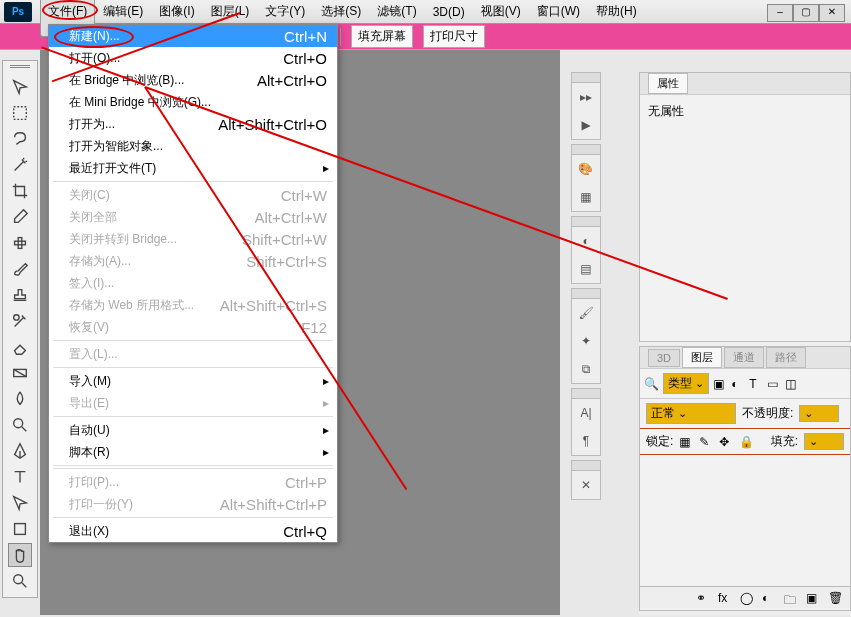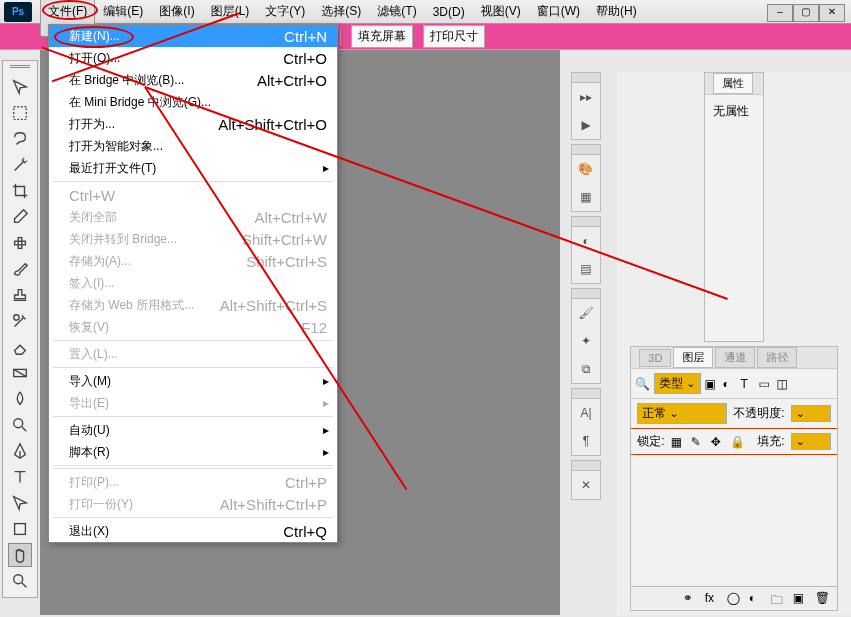--- a/index.html
+++ b/index.html
@@ -28,21 +28,21 @@
 
 .canvas-area { position: absolute; left: 40px; top: 50px; width: 520px; height: 565px; background: #888; }
 
 
 .dock-col { position: absolute; right: 250px; top: 72px; width: 30px; display: flex; flex-direction: column; gap: 4px; }
 .dock-group { background: #eee; border: 1px solid #bbb; display: flex; flex-direction: column; }
 .dock-icon { width: 28px; height: 28px; display: flex; align-items: center; justify-content: center; color: #555; }
 .dock-handle { height: 10px; background: #ddd; border-bottom: 1px solid #bbb; }
 
 
-.right-panels { position: absolute; right: 0; top: 72px; width: 234px; height: 543px; background: #eee; display: flex; flex-direction: column; align-items: center; }
+.right-panels { position: absolute; right: 0; top: 72px; width: 212px; height: 543px; background: #eee; display: flex; flex-direction: column; }
 .panel { border: 1px solid #bbb; background: #f2f2f2; margin-bottom: 4px; }
 .panel-header { height: 22px; background: #e4e4e4; display: flex; align-items: center; padding: 0 8px; border-bottom: 1px solid #ccc; }
 .panel-tab { padding: 2px 8px; border: 1px solid #bbb; background: #f8f8f8; font-size: 11px; margin-right: 2px; }
 .panel-tab.inactive { background: #ddd; color: #888; }
 .panel-body { padding: 8px; min-height: 60px; }
 .layers-toolbar { display: flex; align-items: center; gap: 4px; padding: 4px; border-bottom: 1px solid #ccc; }
 .layers-select { border: 1px solid #aaa; padding: 1px 4px; background: #eab308; font-size: 11px; }
 .layers-row { display: flex; align-items: center; gap: 6px; padding: 4px 6px; border-bottom: 1px solid #c2410c; font-size: 11px; }
 .layers-footer { position: absolute; bottom: 2px; width: 100%; height: 22px; background: #eee; border-top: 1px solid #bbb; display: flex; align-items: center; justify-content: flex-end; gap: 8px; padding: 0 8px; }
 .mini-icon { width: 14px; height: 14px; display: inline-block; }
@@ -311,20 +311,21 @@
     </div>
     <div class="dd-row">
       <span class="dd-label">打开为智能对象...</span>
     </div>
     <div class="dd-row">
       <span class="dd-label">最近打开文件(T)</span>
       <span class="dd-arrow">▸</span>
     </div>
     <div class="dd-sep"></div>
     <div class="dd-row disabled">
+      <span class="dd-label">关闭(C)</span>
       <span class="dd-shortcut">Ctrl+W</span>
     </div>
     <div class="dd-row disabled">
       <span class="dd-label">关闭全部</span>
       <span class="dd-shortcut">Alt+Ctrl+W</span>
     </div>
     <div class="dd-row disabled">
       <span class="dd-label">关闭并转到 Bridge...</span>
       <span class="dd-shortcut">Shift+Ctrl+W</span>
     </div>

